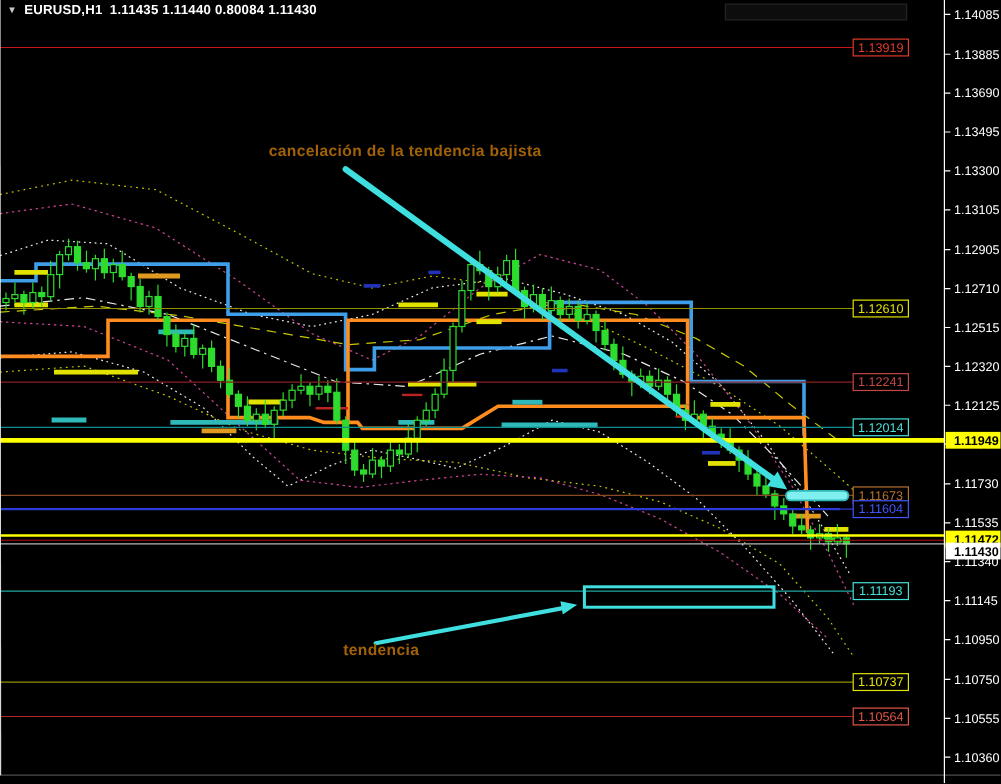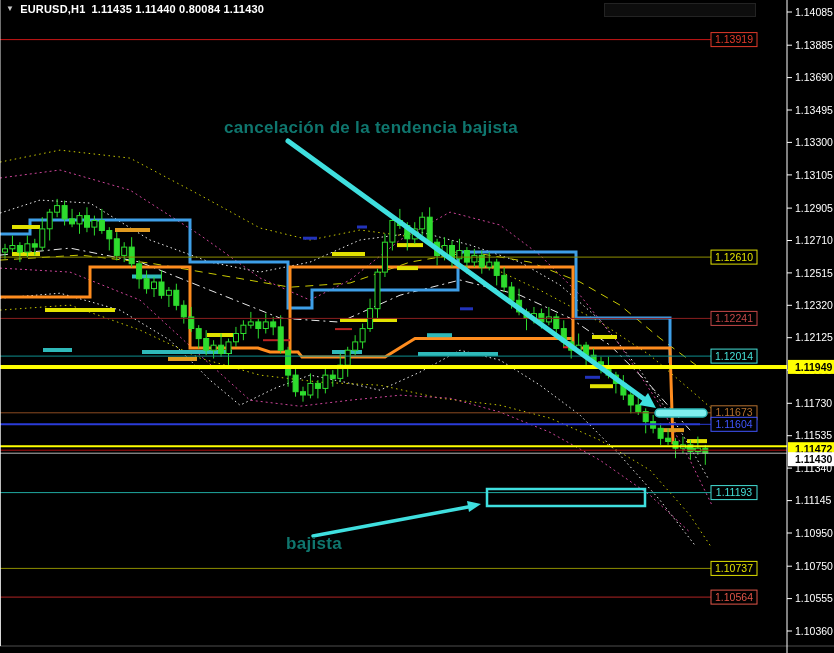--- a/index.html
+++ b/index.html
@@ -2,21 +2,21 @@
 <html><head>
 <meta charset="utf-8">
 <style>
   html,body{margin:0;padding:0;background:#000;}
   #stage{position:relative;width:834px;height:653px;background:#000;overflow:hidden;
          font-family:"Liberation Sans",sans-serif;}
   #chart{position:absolute;left:0;top:0;}
   .titlebar{position:absolute;left:6px;top:3px;display:flex;align-items:center;gap:6px;
             color:#fff;font-size:11px;font-weight:bold;letter-spacing:.2px;z-index:5;}
   .tri{color:#c8c8c8;font-size:8px;line-height:10px;}
-  .annot{position:absolute;color:#0f766e;font-weight:bold;font-size:17px;letter-spacing:.3px;z-index:6;}
+  .annot{position:absolute;color:#a16207;font-weight:bold;font-size:13px;letter-spacing:.3px;z-index:6;}
   #trend-label{left:224px;top:118px;}
   #target-label{left:286px;top:534px;}
   .ghostbox{position:absolute;left:604px;top:3px;width:150px;height:12px;background:#0d0d0d;
             border:1px solid #232323;z-index:2;}
 </style>
 </head>
 <body>
 
 <div id="stage">
   <svg id="chart" width="834" height="653">
@@ -367,14 +367,14 @@
 
   <div class="ghostbox"></div>
 
   <div class="titlebar">
     <span class="tri">▼</span>
     <span>EURUSD,H1</span>
     <span>1.11435 1.11440 0.80084 1.11430</span>
   </div>
 
   <div id="trend-label" class="annot">cancelación de la tendencia bajista</div>
-  <div id="target-label" class="annot">bajista</div>
+  <div id="target-label" class="annot">tendencia</div>
 </div>
 
 </body></html>

